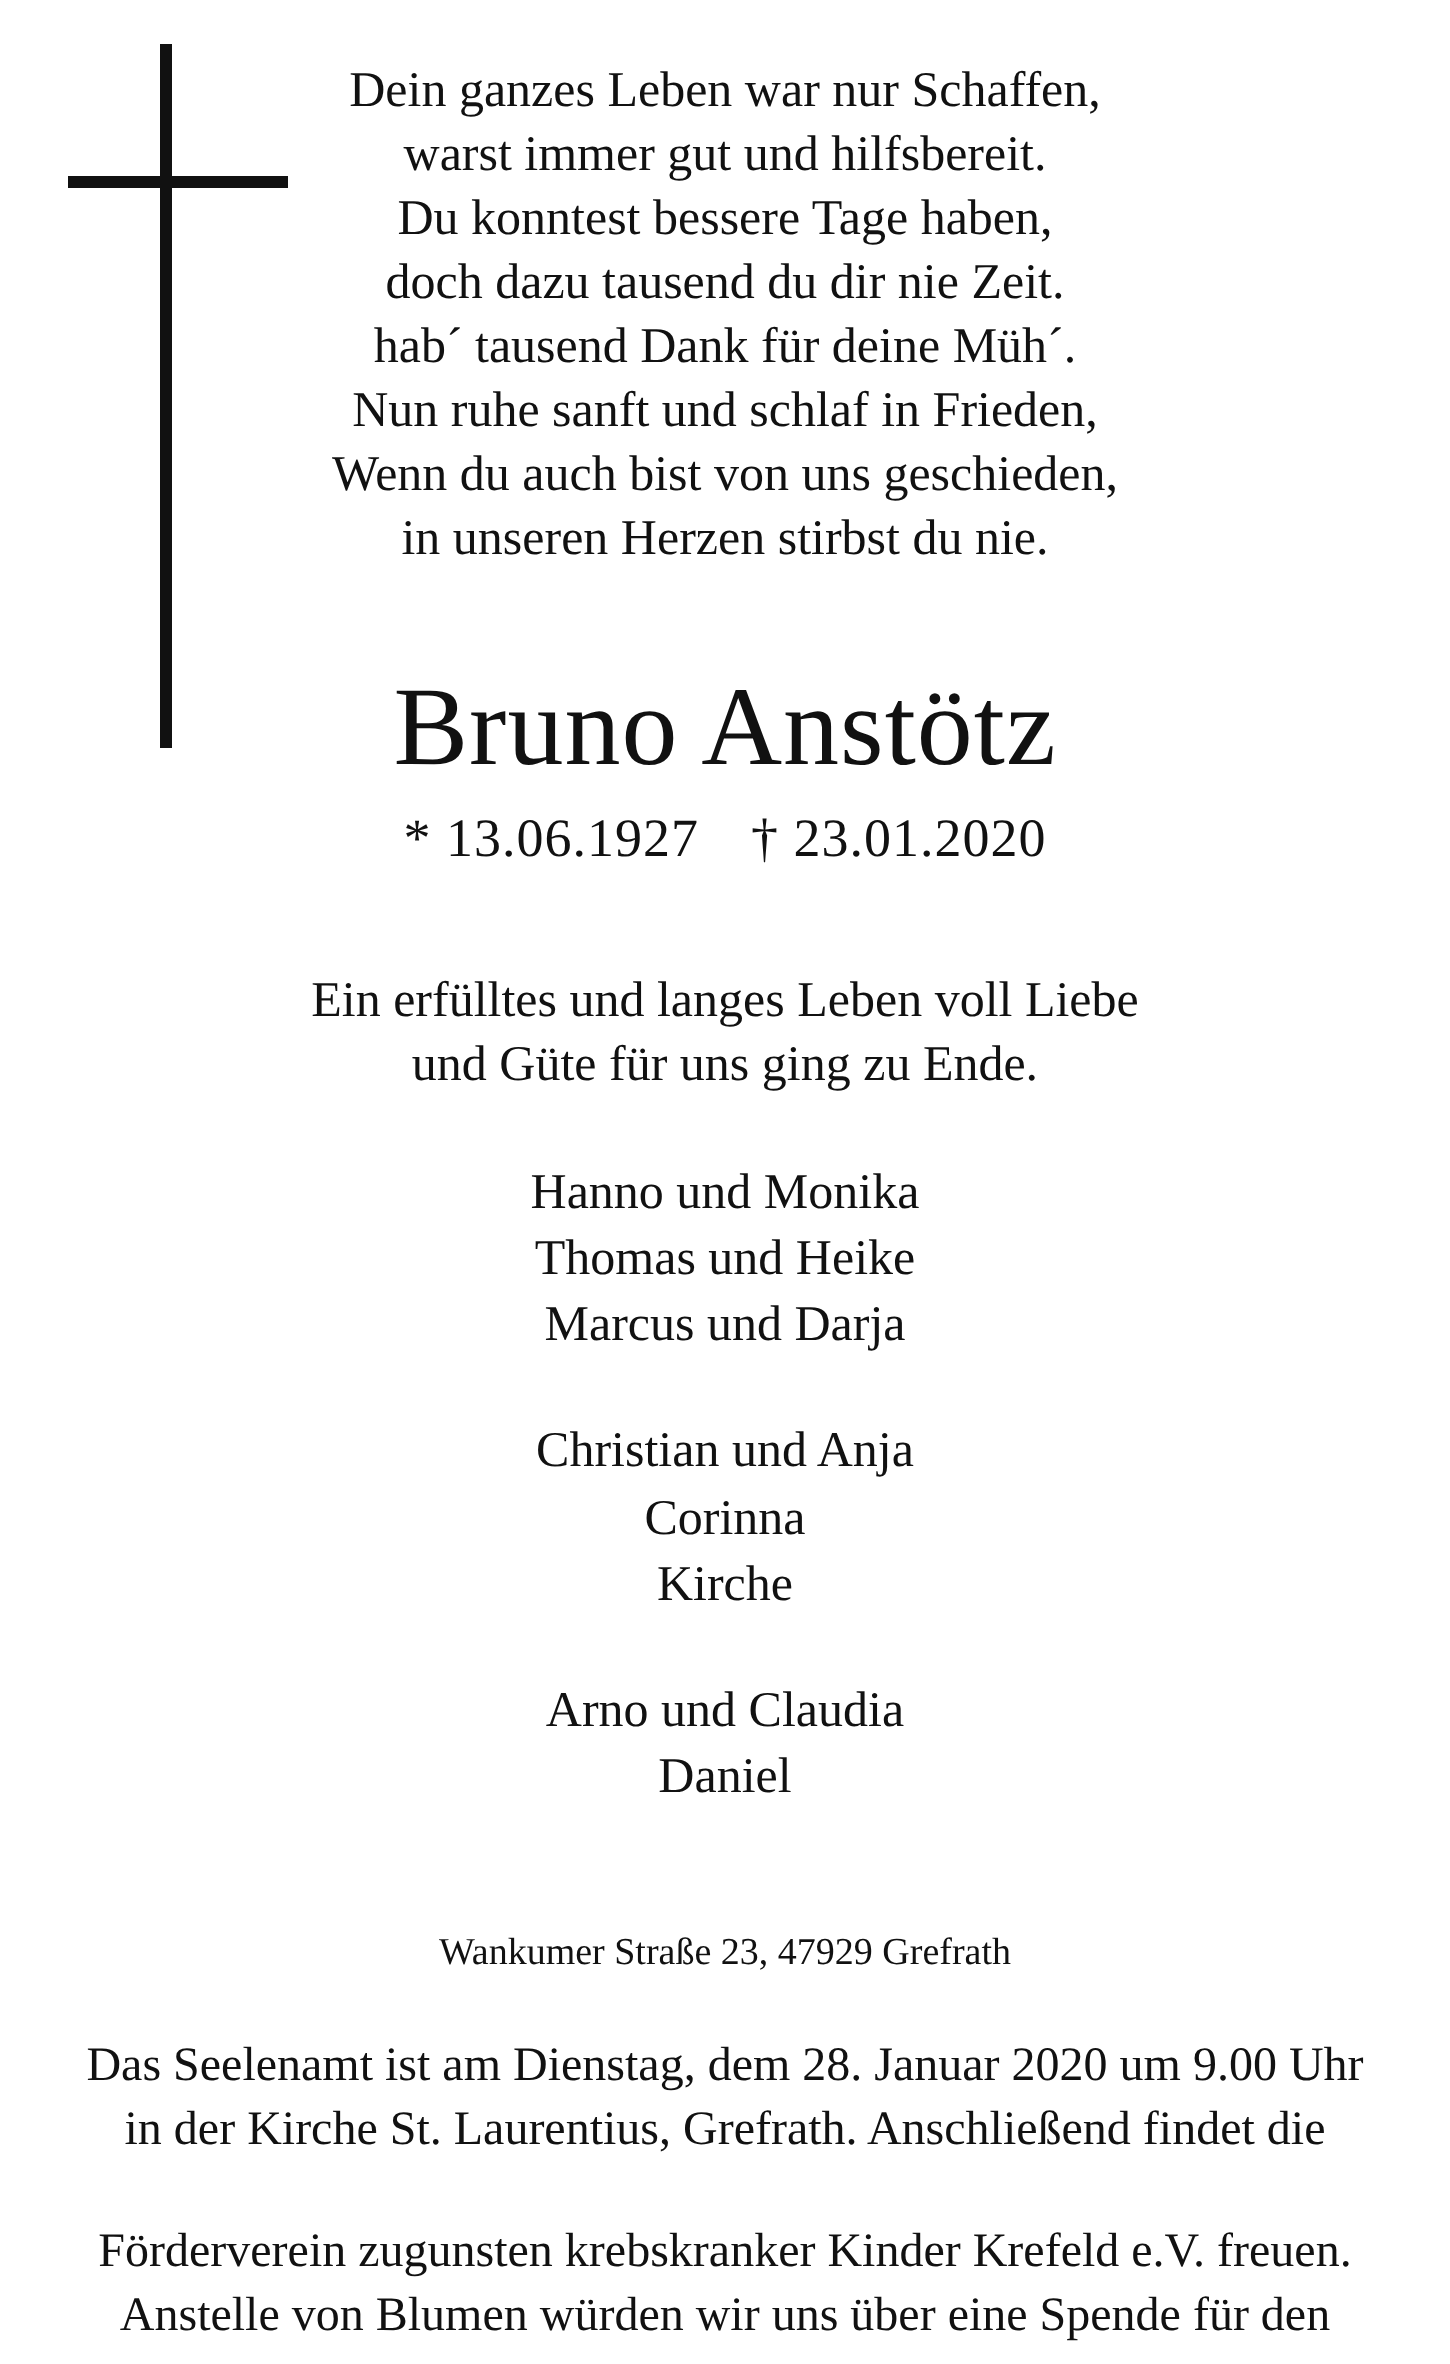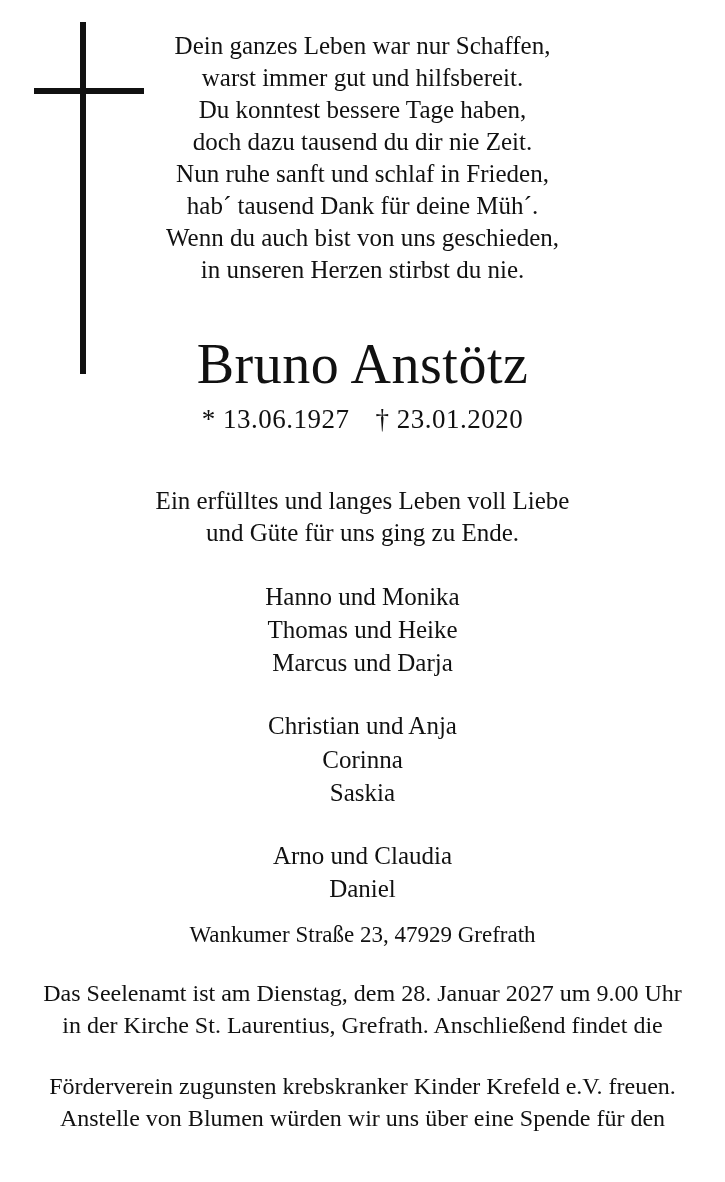--- a/index.html
+++ b/index.html
@@ -88,22 +88,22 @@
     margin-top: 50px;
   }
 
   .group {
     font-size: 25px;
     line-height: 1.33;
     margin-top: 30px;
   }
 
   .address {
-    font-size: 23px;
-    margin-top: 16px;
+    font-size: 19px;
+    margin-top: 60px;
   }
 
   .service {
     font-size: 24px;
     line-height: 1.33;
     margin-top: 30px;
   }
 
   .donation {
     font-size: 24px;
@@ -121,22 +121,22 @@
     <div class="horizontal"></div>
   </div>
 
   <div class="content">
 
     <div class="poem">
       <div>Dein ganzes Leben war nur Schaffen,</div>
       <div>warst immer gut und hilfsbereit.</div>
       <div>Du konntest bessere Tage haben,</div>
       <div>doch dazu tausend du dir nie Zeit.</div>
+      <div>hab´ tausend Dank für deine Müh´.</div>
       <div>Nun ruhe sanft und schlaf in Frieden,</div>
-      <div>hab´ tausend Dank für deine Müh´.</div>
       <div>Wenn du auch bist von uns geschieden,</div>
       <div>in unseren Herzen stirbst du nie.</div>
     </div>
 
     <div class="name">Bruno Anstötz</div>
 
     <div class="dates">
       <span>* 13.06.1927</span><span class="gap"></span><span>† 23.01.2020</span>
     </div>
 
@@ -147,32 +147,32 @@
 
     <div class="group">
       <div>Hanno und Monika</div>
       <div>Thomas und Heike</div>
       <div>Marcus und Darja</div>
     </div>
 
     <div class="group">
       <div>Christian und Anja</div>
       <div>Corinna</div>
-      <div>Saskia</div>
+      <div>Kirche</div>
     </div>
 
     <div class="group">
       <div>Arno und Claudia</div>
       <div>Daniel</div>
     </div>
 
     <div class="address">Wankumer Straße 23, 47929 Grefrath</div>
 
     <div class="service">
-      <div>Das Seelenamt ist am Dienstag, dem 28. Januar 2027 um 9.00 Uhr</div>
+      <div>Das Seelenamt ist am Dienstag, dem 28. Januar 2020 um 9.00 Uhr</div>
       <div>in der Kirche St. Laurentius, Grefrath. Anschließend findet die</div>
     </div>
 
     <div class="donation">
       <div>Förderverein zugunsten krebskranker Kinder Krefeld e.V. freuen.</div>
       <div>Anstelle von Blumen würden wir uns über eine Spende für den</div>
 
     </div>
 
   </div>

